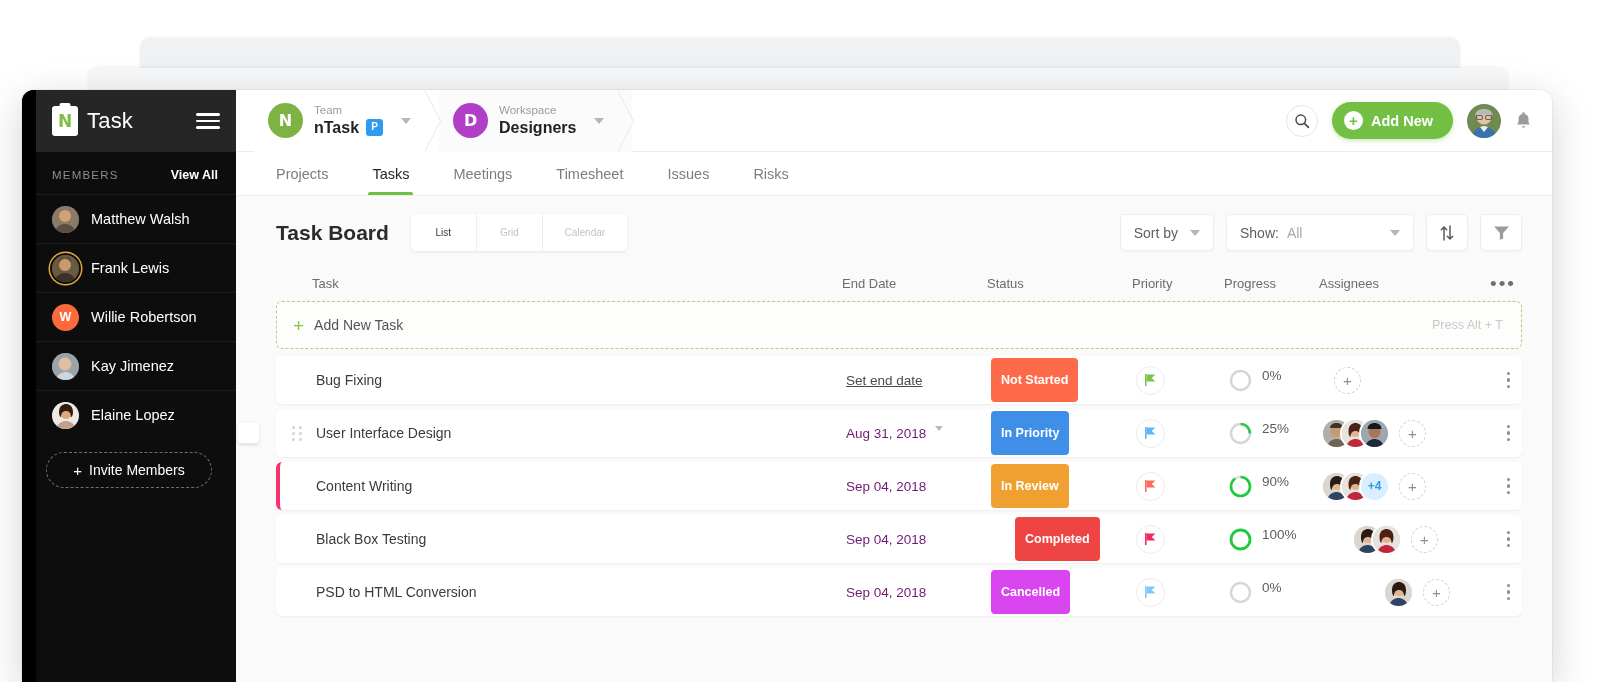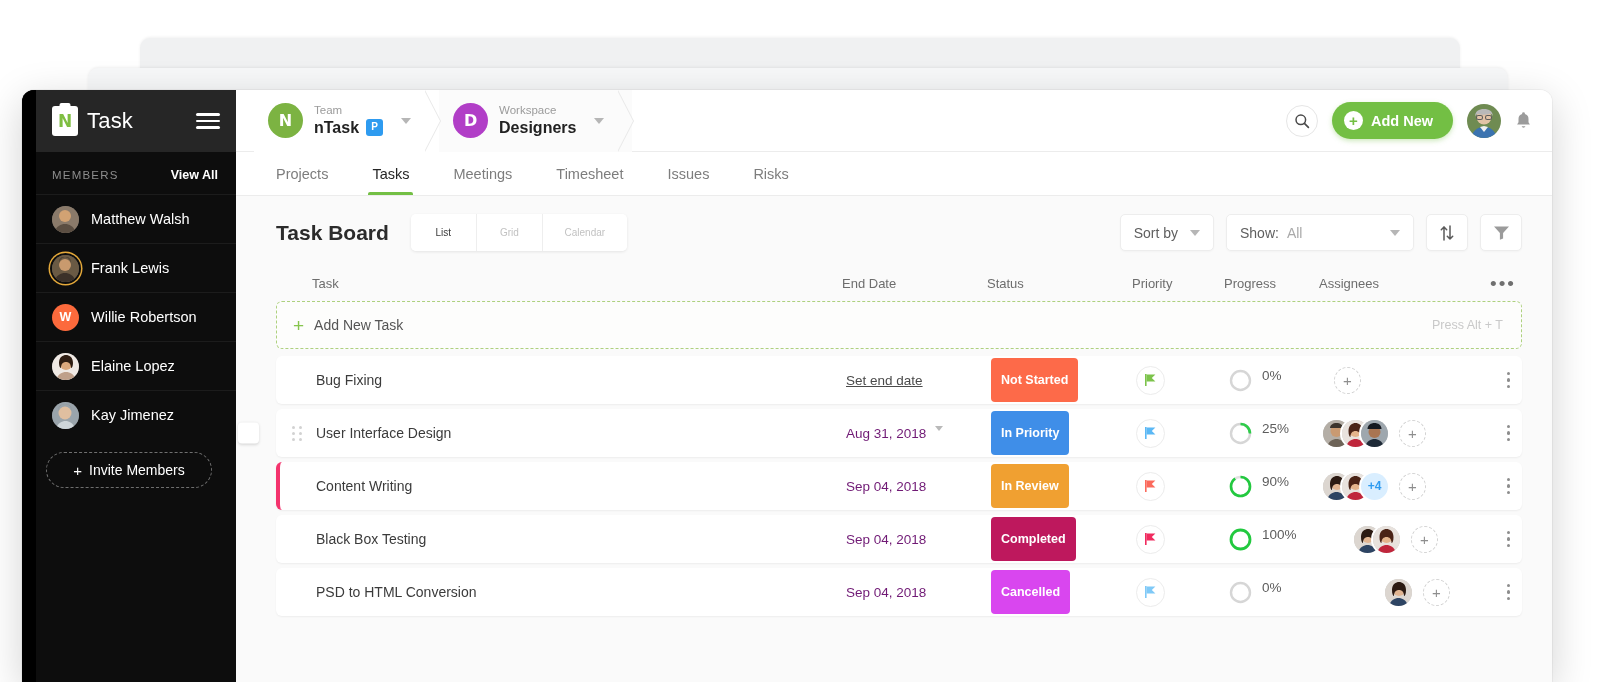--- a/index.html
+++ b/index.html
@@ -331,39 +331,39 @@
       </div>
 
       <div class="member">
         <div class="avatar letter">W</div>
         <span class="member-name">Willie Robertson</span>
       </div>
 
       <div class="member">
         <div class="avatar">
           <svg width="27" height="27" viewBox="0 0 27 27">
+            <rect width="27" height="27" fill="#9aa4ab"></rect>
+            <circle cx="13" cy="11" r="6.5" fill="#e0bfa0"></circle>
+            <path d="M4 27c1.5-6 6-8 9.5-8s8 2 9.5 8z" fill="#cfd6da"></path>
+            <path d="M6 9a7 7 0 0114 0c0-6-4-7-7-7S6 3 6 9z" fill="#8e8e8e"></path>
+          </svg>
+        </div>
+        <span class="member-name">Kay Jimenez</span>
+      </div>
+
+      <div class="member">
+        <div class="avatar">
+          <svg width="27" height="27" viewBox="0 0 27 27">
             <rect width="27" height="27" fill="#efe9e4"></rect>
             <circle cx="14" cy="11" r="6" fill="#dba87c"></circle>
             <path d="M4 27c2-6 6-8 10-8s8 2 10 8z" fill="#bfa08a"></path>
             <path d="M7 10c0-6 4-8 7-8s7 2 7 8c0 3-1 5-2 5 0-4-2-6-5-6s-5 2-5 6c-1 0-2-2-2-5z" fill="#2e1d12"></path>
           </svg>
         </div>
         <span class="member-name">Elaine Lopez</span>
-      </div>
-
-      <div class="member">
-        <div class="avatar">
-          <svg width="27" height="27" viewBox="0 0 27 27">
-            <rect width="27" height="27" fill="#9aa4ab"></rect>
-            <circle cx="13" cy="11" r="6.5" fill="#e0bfa0"></circle>
-            <path d="M4 27c1.5-6 6-8 9.5-8s8 2 9.5 8z" fill="#cfd6da"></path>
-            <path d="M6 9a7 7 0 0114 0c0-6-4-7-7-7S6 3 6 9z" fill="#8e8e8e"></path>
-          </svg>
-        </div>
-        <span class="member-name">Kay Jimenez</span>
       </div>
 
       <div class="invite-wrap">
         <div class="invite-btn">
           <span class="plus">+</span>
           <span>Invite Members</span>
         </div>
       </div>
     </aside>
 
@@ -676,21 +676,21 @@
 
         <div class="task-row">
           <div class="row-inner">
             <div class="c-task cell">
               <span class="row-title">Black Box Testing</span>
             </div>
             <div class="c-date cell">
               <span class="date-txt">Sep 04, 2018</span>
             </div>
             <div class="c-status cell">
-              <span class="status-chip" style="background:#be185d;">Completed</span>
+              <span class="status-chip" style="background:#ef4444;margin-left:24px;">Completed</span>
             </div>
             <div class="c-prio cell">
               <div class="flag-btn">
                 <svg width="13" height="14" viewBox="0 0 13 14">
                   <rect x="1" y="1" width="1.6" height="12" fill="#f02b5f"></rect>
                   <path d="M2.6 1.4h8.8L7.8 4.9l3.6 3.5H2.6z" fill="#f02b5f"></path>
                 </svg>
               </div>
             </div>
             <div class="c-prog cell">

